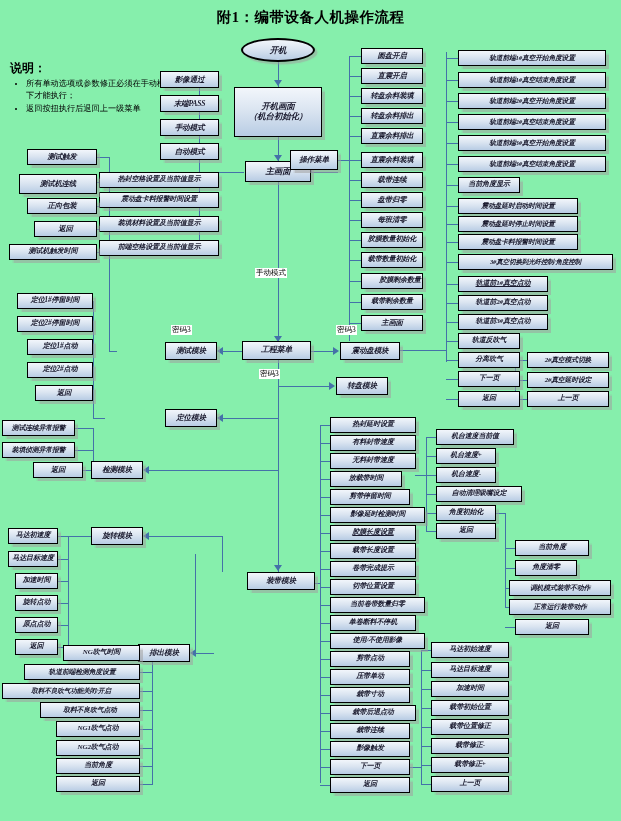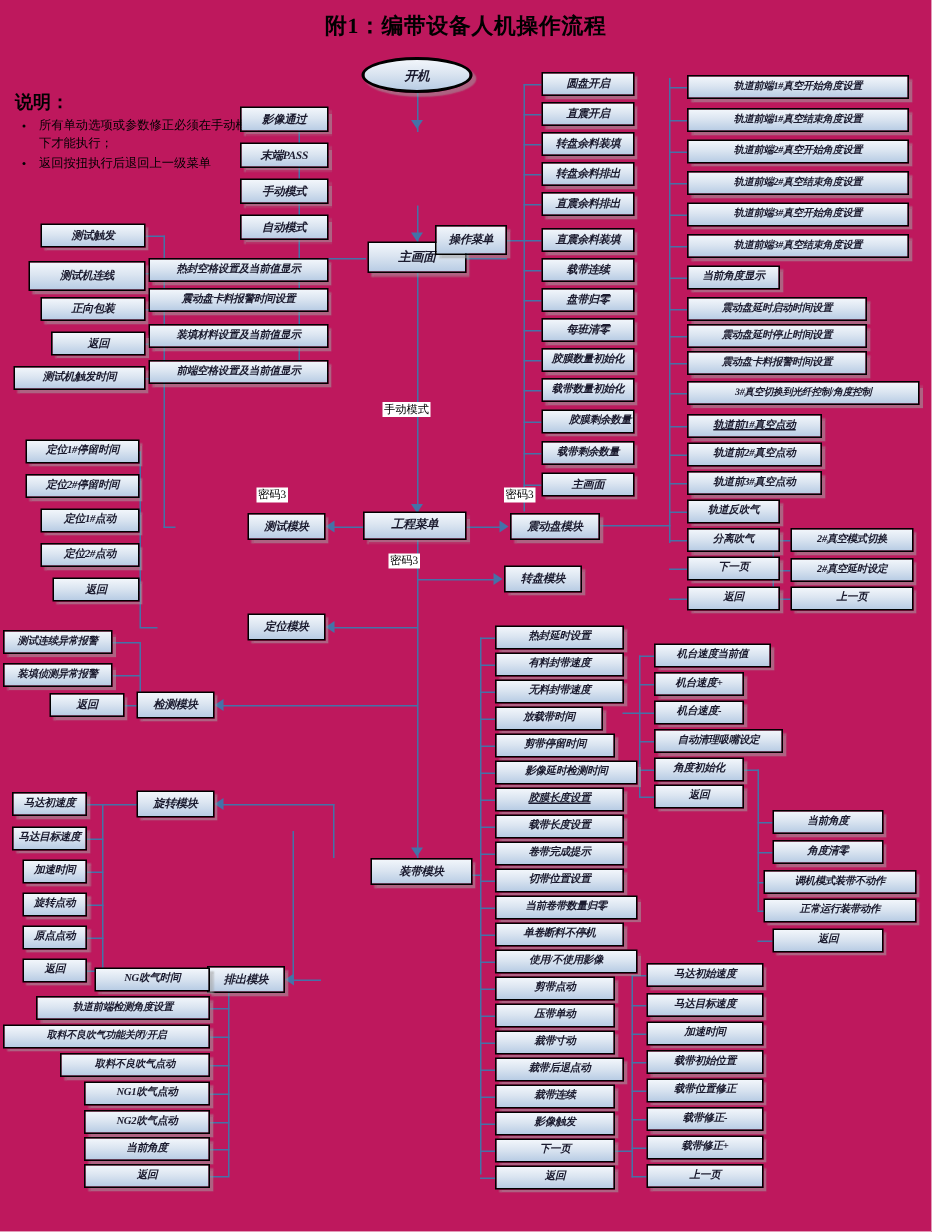--- a/index.html
+++ b/index.html
@@ -6,21 +6,21 @@
   html, body {
     margin: 0; padding: 0;
     background: #ffffff;
     font-family: "Liberation Serif", "DejaVu Serif", serif;
   }
   #page {
     position: relative;
     width: 621px;
     height: 821px;
     overflow: hidden;
-    background: #be185d;
+    background: #86efac;
   }
   .title {
     position: absolute;
     left: 0; top: 8px;
     width: 621px;
     text-align: center;
     font-size: 14.5px;
     font-weight: bold;
     letter-spacing: 0.5px;
     color: #000;
@@ -305,20 +305,24 @@
   <div class="ln h" style="left:349px; top:200px; width:12px;"></div>
   <div class="ln h" style="left:349px; top:220px; width:12px;"></div>
   <div class="ln h" style="left:349px; top:240px; width:12px;"></div>
   <div class="ln h" style="left:349px; top:260px; width:12px;"></div>
   <div class="ln h" style="left:349px; top:281px; width:12px;"></div>
   <div class="ln h" style="left:349px; top:302px; width:12px;"></div>
   <div class="ln h" style="left:349px; top:323px; width:12px;"></div>
 
   <div class="node start" style="left:241px; top:38px; width:74px; height:24px; font-size:8.5px;">开机</div>
 
+  <div class="node proc2" style="left:234px; top:87px; width:88px; height:50px; font-size:8.5px; flex-direction:column;">
+    <span>开机画面</span>
+    <span>（机台初始化）</span>
+  </div>
 
   <div class="node" style="left:245px; top:161px; width:66px; height:21px; font-size:8.5px;">主画面</div>
 
   <div class="node" style="left:290px; top:150px; width:48px; height:20px; font-size:7.6px;">操作菜单</div>
 
   <div class="node" style="left:242px; top:341px; width:69px; height:19px; font-size:8px;">工程菜单</div>
 
   <div class="node" style="left:165px; top:342px; width:52px; height:18px; font-size:7.6px;">测试模块</div>
   <div class="node" style="left:340px; top:342px; width:60px; height:18px; font-size:7.6px;">震动盘模块</div>
   <div class="node" style="left:336px; top:377px; width:52px; height:18px; font-size:7.6px;">转盘模块</div>
@@ -430,21 +434,21 @@
   <div class="node" style="left:330px;top:777px;width:80px;height:16px;font-size:7.1px;">返回</div>
 
   <div class="node" style="left:436px;top:429px;width:78px;height:16px;font-size:7.0px;">机台速度当前值</div>
   <div class="node" style="left:436px;top:448px;width:60px;height:16px;font-size:7.1px;">机台速度+</div>
   <div class="node" style="left:436px;top:467px;width:60px;height:16px;font-size:7.1px;">机台速度-</div>
   <div class="node" style="left:436px;top:486px;width:86px;height:16px;font-size:7.0px;">自动清理吸嘴设定</div>
   <div class="node" style="left:436px;top:505px;width:60px;height:16px;font-size:7.1px;">角度初始化</div>
   <div class="node" style="left:436px;top:523px;width:60px;height:16px;font-size:7.1px;">返回</div>
 
   <div class="node" style="left:515px;top:540px;width:74px;height:16px;font-size:7.1px;">当前角度</div>
-  <div class="node" style="left:515px;top:560px;width:74px;height:16px;font-size:7.1px;">角度清零</div>
+  <div class="node" style="left:515px;top:560px;width:62px;height:16px;font-size:7.1px;">角度清零</div>
   <div class="node" style="left:509px;top:580px;width:102px;height:16px;font-size:6.9px;">调机模式装带不动作</div>
   <div class="node" style="left:509px;top:599px;width:102px;height:16px;font-size:6.9px;">正常运行装带动作</div>
   <div class="node" style="left:515px;top:619px;width:74px;height:16px;font-size:7.1px;">返回</div>
 
   <div class="node" style="left:431px;top:642px;width:78px;height:16px;font-size:7.1px;">马达初始速度</div>
   <div class="node" style="left:431px;top:662px;width:78px;height:16px;font-size:7.1px;">马达目标速度</div>
   <div class="node" style="left:431px;top:681px;width:78px;height:16px;font-size:7.1px;">加速时间</div>
   <div class="node" style="left:431px;top:700px;width:78px;height:16px;font-size:7.1px;">载带初始位置</div>
   <div class="node" style="left:431px;top:719px;width:78px;height:16px;font-size:7.1px;">载带位置修正</div>
   <div class="node" style="left:431px;top:738px;width:78px;height:16px;font-size:7.1px;">载带修正-</div>

